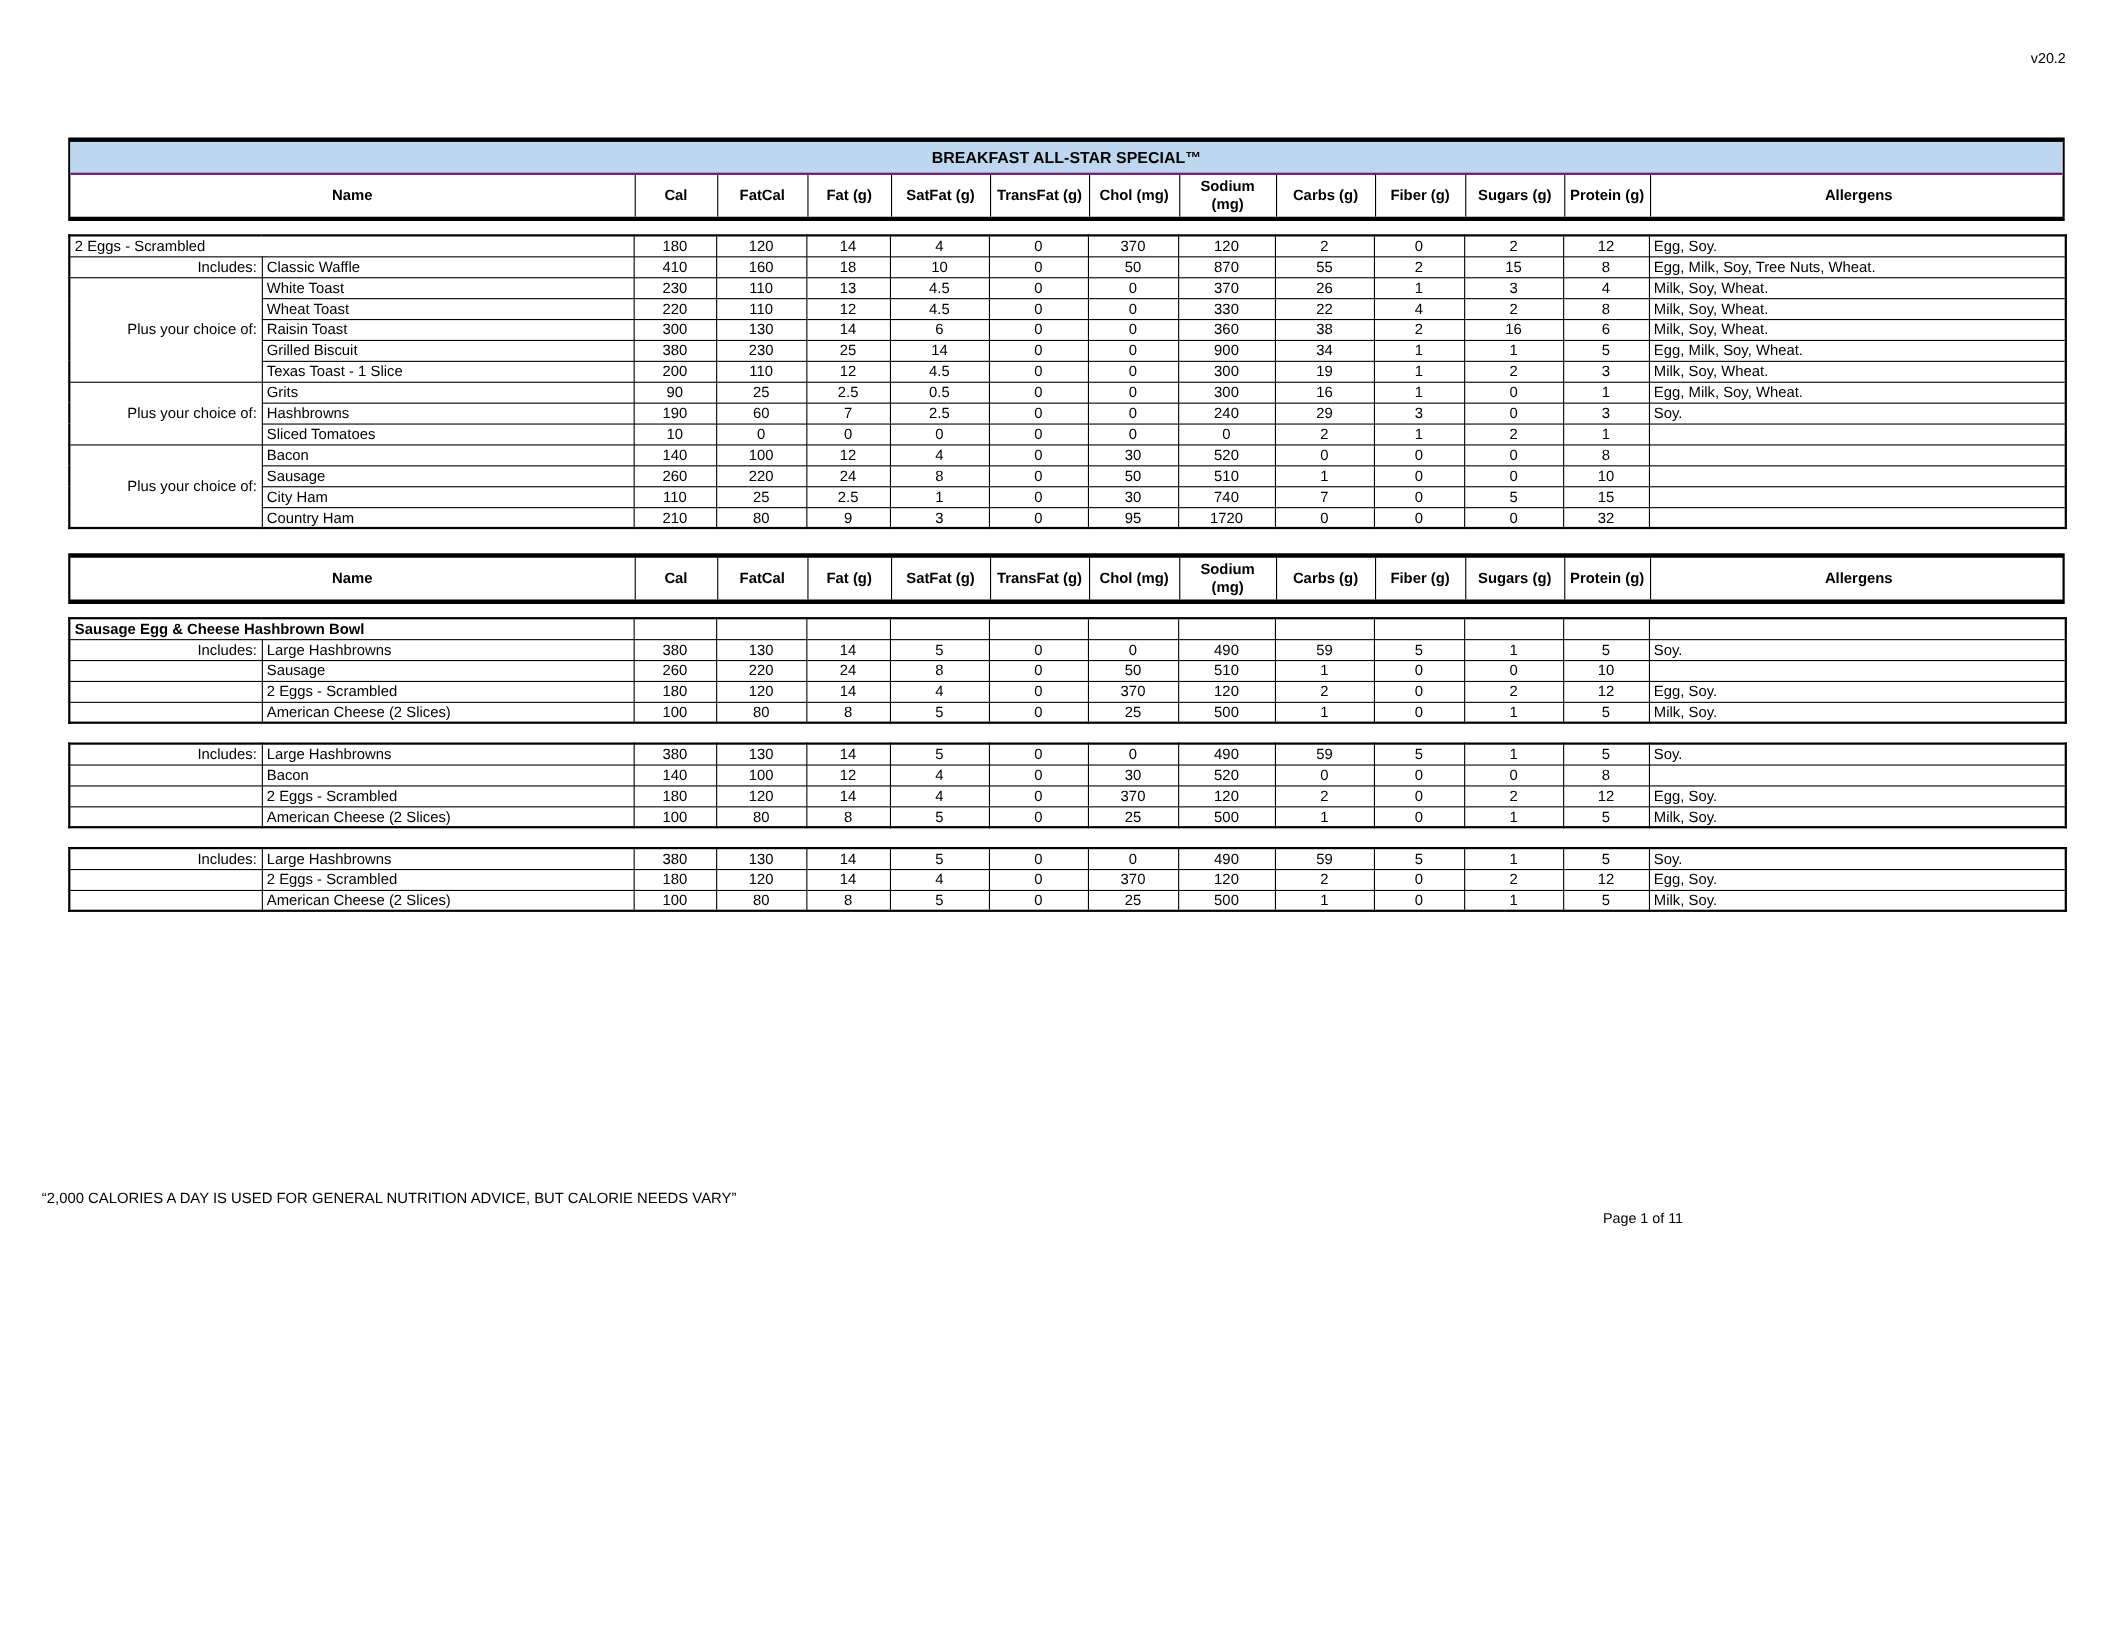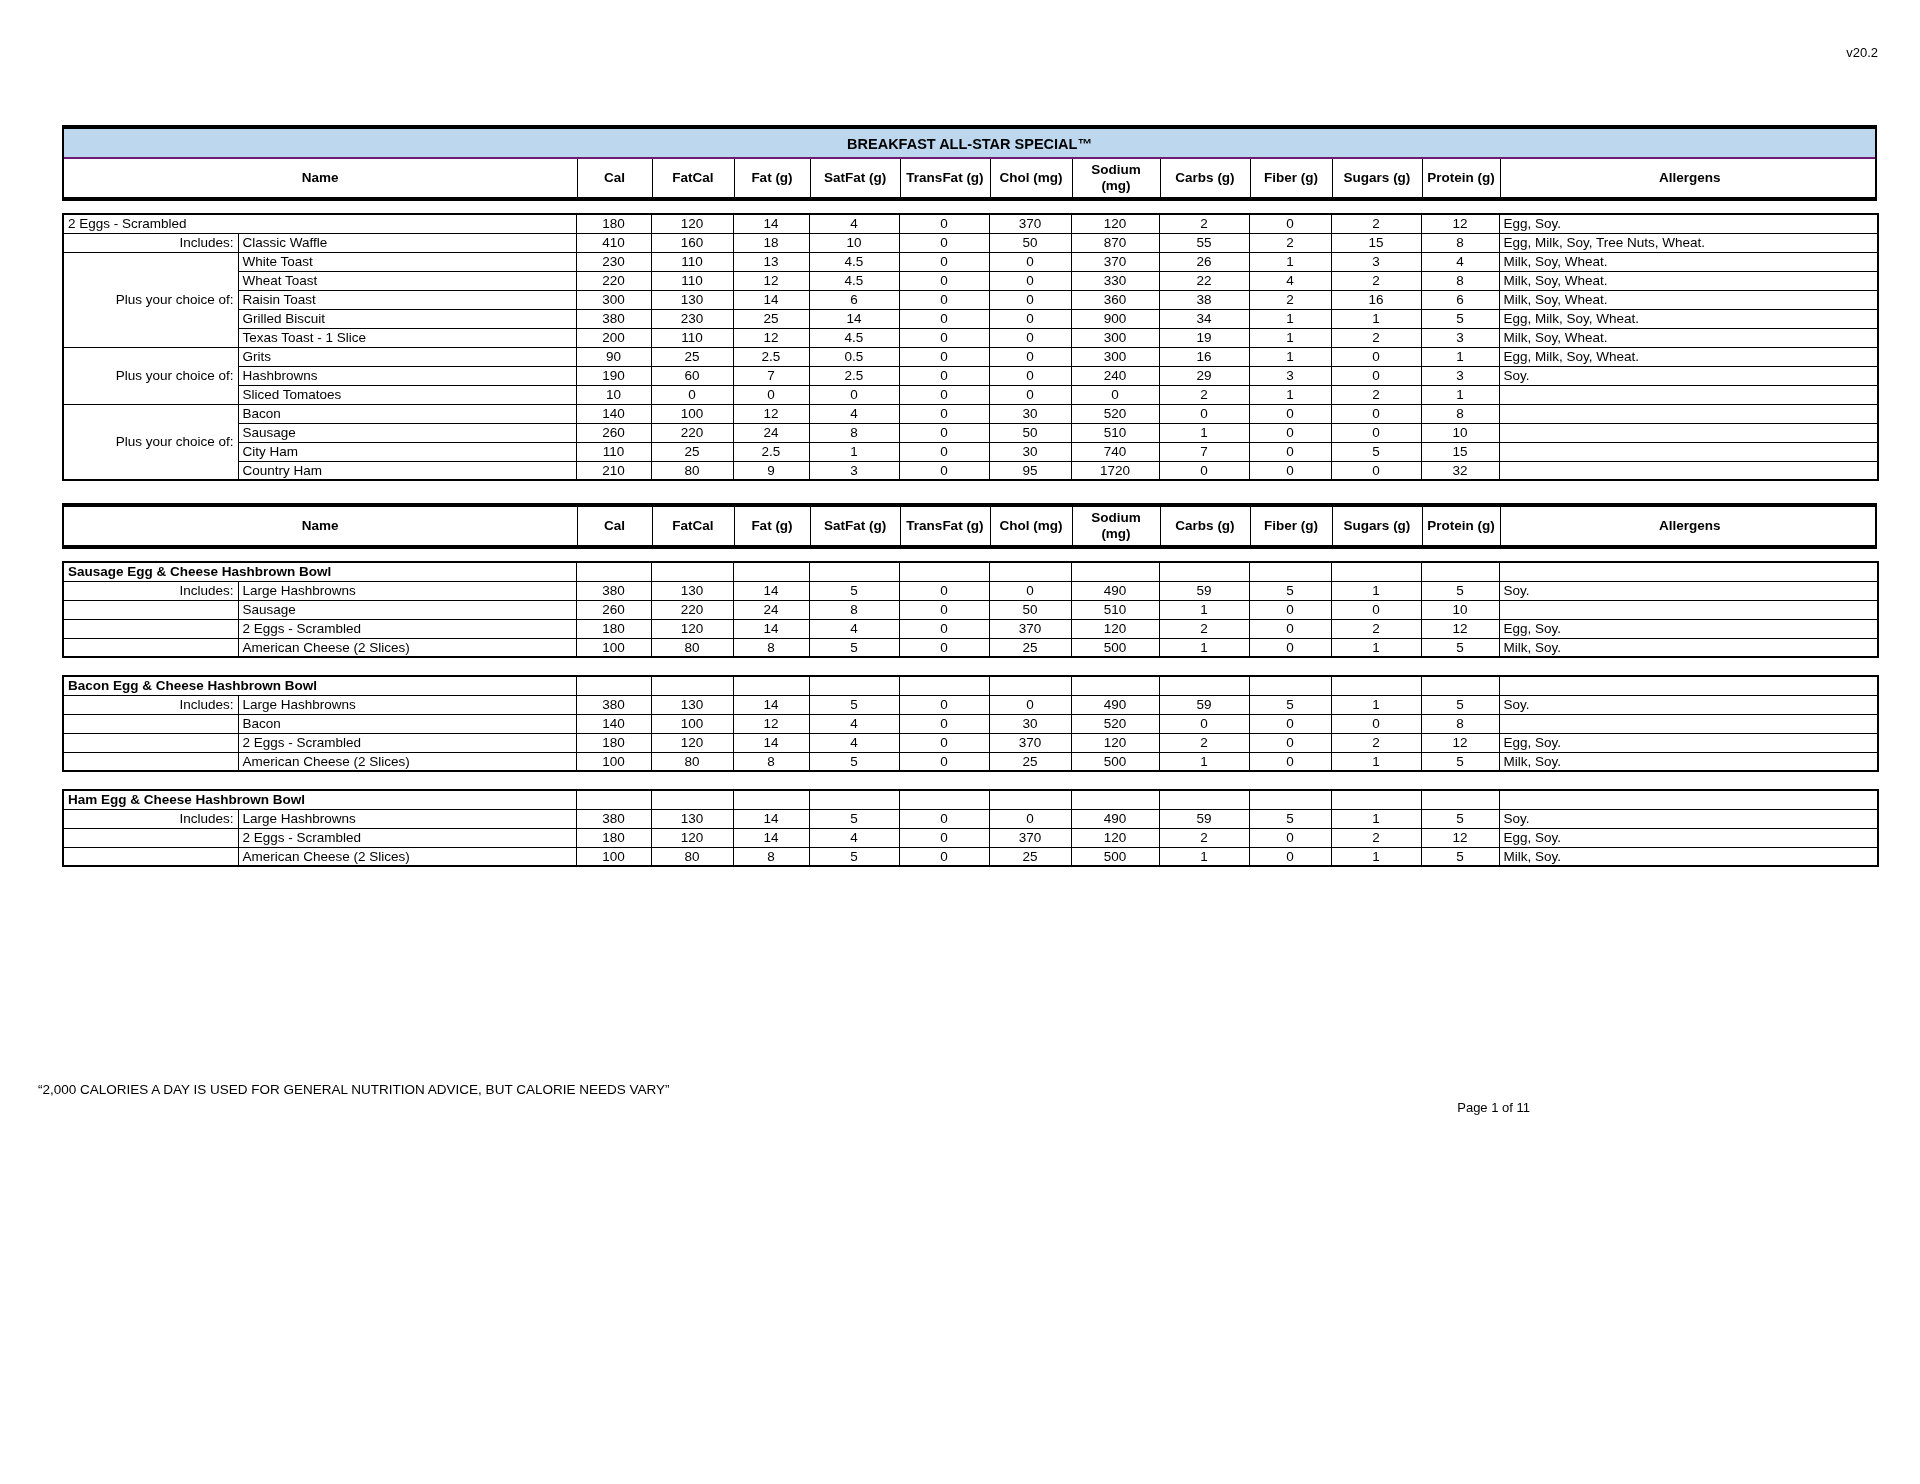--- a/index.html
+++ b/index.html
@@ -515,35 +515,20 @@
           <col style="width: 82px;">
           <col style="width: 88px;">
           <col style="width: 90px;">
           <col style="width: 82px;">
           <col style="width: 90px;">
           <col style="width: 78px;">
           <col style="width: 379px;">
         </colgroup>
         <tbody>
           <tr>
-            <td class="name-cell bold" colspan="2">Bacon Egg &amp; Cheese Hashbrown Bowl</td>
-            <td class="val-cell"></td>
-            <td class="val-cell"></td>
-            <td class="val-cell"></td>
-            <td class="val-cell"></td>
-            <td class="val-cell"></td>
-            <td class="val-cell"></td>
-            <td class="val-cell"></td>
-            <td class="val-cell"></td>
-            <td class="val-cell"></td>
-            <td class="val-cell"></td>
-            <td class="val-cell"></td>
-            <td class="allergen-cell"></td>
-          </tr>
-          <tr>
             <td class="label-cell">Includes:</td>
             <td class="name-cell">Large Hashbrowns</td>
             <td class="val-cell">380</td>
             <td class="val-cell">130</td>
             <td class="val-cell">14</td>
             <td class="val-cell">5</td>
             <td class="val-cell">0</td>
             <td class="val-cell">0</td>
             <td class="val-cell">490</td>
             <td class="val-cell">59</td>
@@ -613,35 +598,20 @@
           <col style="width: 90px;">
           <col style="width: 82px;">
           <col style="width: 88px;">
           <col style="width: 90px;">
           <col style="width: 82px;">
           <col style="width: 90px;">
           <col style="width: 78px;">
           <col style="width: 379px;">
         </colgroup>
         <tbody>
-          <tr>
-            <td class="name-cell bold" colspan="2">Ham Egg &amp; Cheese Hashbrown Bowl</td>
-            <td class="val-cell"></td>
-            <td class="val-cell"></td>
-            <td class="val-cell"></td>
-            <td class="val-cell"></td>
-            <td class="val-cell"></td>
-            <td class="val-cell"></td>
-            <td class="val-cell"></td>
-            <td class="val-cell"></td>
-            <td class="val-cell"></td>
-            <td class="val-cell"></td>
-            <td class="val-cell"></td>
-            <td class="allergen-cell"></td>
-          </tr>
           <tr>
             <td class="label-cell">Includes:</td>
             <td class="name-cell">Large Hashbrowns</td>
             <td class="val-cell">380</td>
             <td class="val-cell">130</td>
             <td class="val-cell">14</td>
             <td class="val-cell">5</td>
             <td class="val-cell">0</td>
             <td class="val-cell">0</td>
             <td class="val-cell">490</td>

